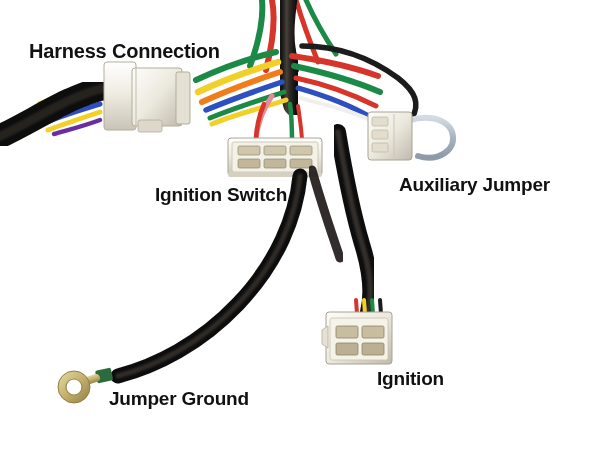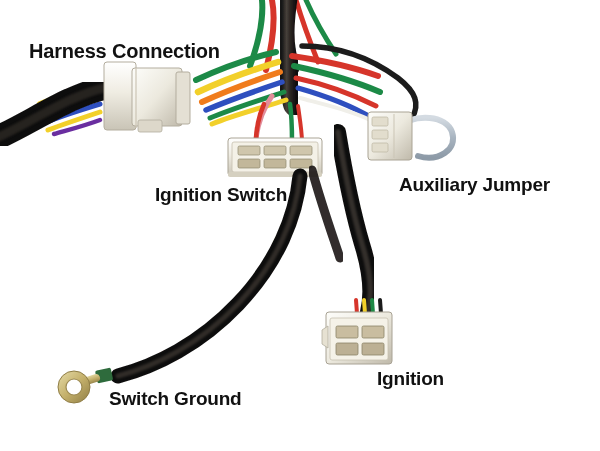--- a/index.html
+++ b/index.html
@@ -168,15 +168,15 @@
       <circle cx="74" cy="387" r="16" fill="url(#gBrass)" stroke="#8f7d45" stroke-width="1"></circle>
       <circle cx="74" cy="387" r="8" fill="#ffffff" stroke="#9c8a52" stroke-width="1.2"></circle>
     </g>
 
   </svg>
 
   <div class="lbl" id="lbl-harness">Harness Connection</div>
   <div class="lbl" id="lbl-ignition">Ignition Switch</div>
   <div class="lbl" id="lbl-aux">Auxiliary Jumper</div>
   <div class="lbl" id="lbl-regulator">Ignition</div>
-  <div class="lbl" id="lbl-ground">Switch Ground</div>
+  <div class="lbl" id="lbl-ground">Jumper Ground</div>
 
 </div>
 
 </body></html>

